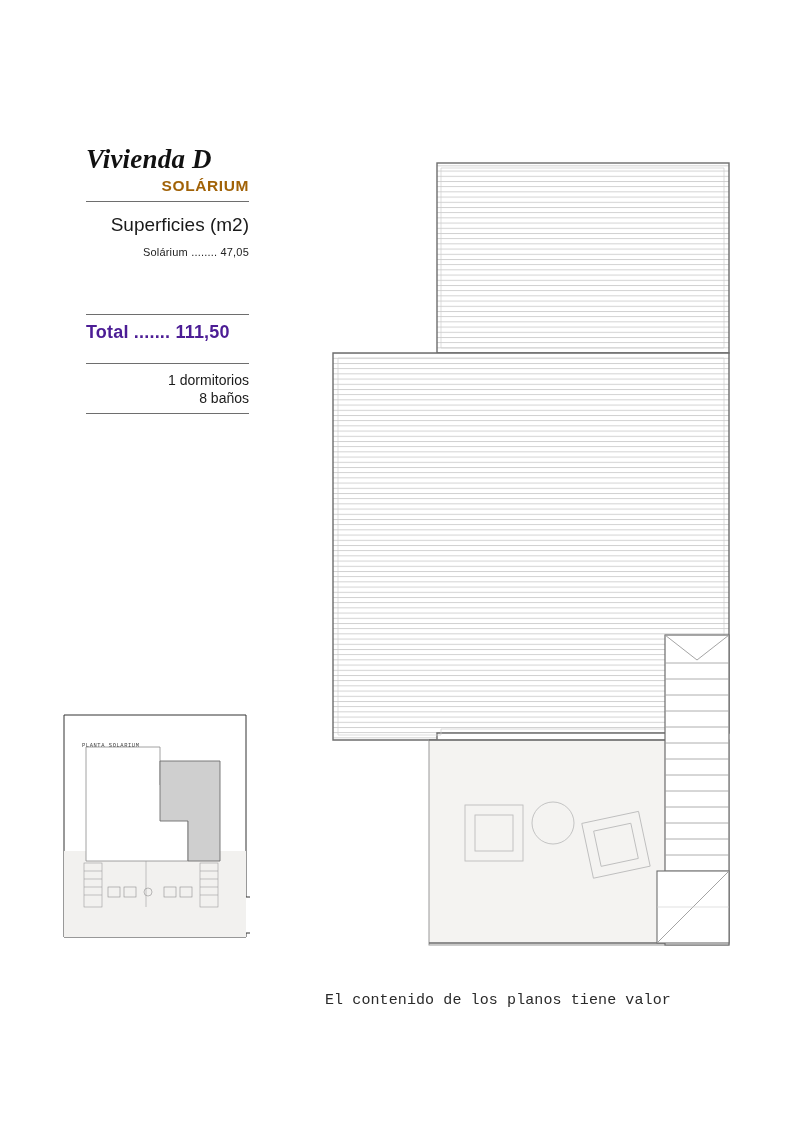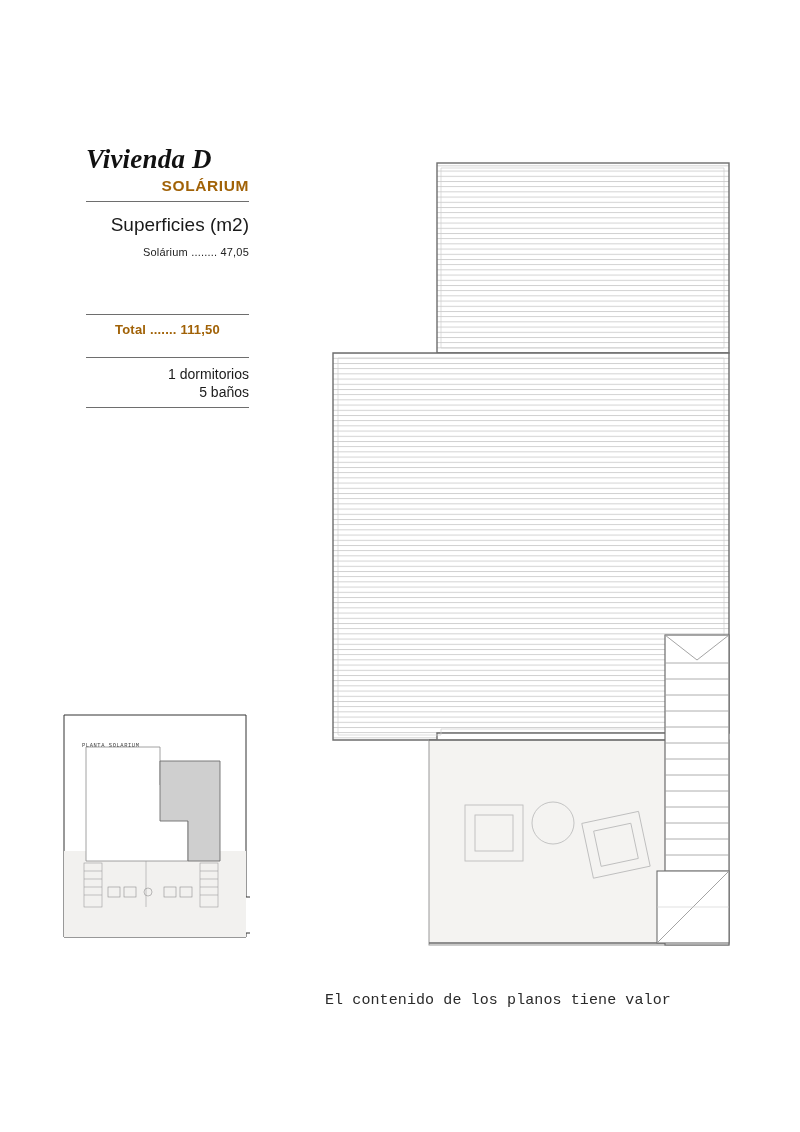--- a/index.html
+++ b/index.html
@@ -65,25 +65,25 @@
     text-align: right;
     margin-top: 10px;
     color: #222;
     letter-spacing: 0.2px;
   }
 
   #total-block {
     margin-top: 56px;
   }
   #total-row {
-    font-size: 13px;
+    font-size: 18px;
     font-weight: 700;
-    text-align: center;
+    text-align: left;
     margin-top: 7px;
-    color: #a16207;
+    color: #4c1d95;
     letter-spacing: 0.2px;
   }
 
   #rooms-block { margin-top: 20px; }
   .room-row {
     font-size: 14px;
     text-align: right;
     margin-top: 2px;
     color: #1a1a1a;
   }
@@ -147,21 +147,21 @@
   <div class="area-row">Solárium ........ 47,05</div>
 
   <div id="total-block">
     <hr class="hr">
     <div id="total-row">Total ....... 111,50</div>
   </div>
 
   <div id="rooms-block">
     <hr class="hr">
     <div class="room-row">1 dormitorios</div>
-    <div class="room-row">5 baños</div>
+    <div class="room-row">8 baños</div>
     <hr class="hr" id="rooms-rule-bottom">
   </div>
 </div>
 
 <div id="key-plan">
   <svg width="190" height="230" viewBox="0 0 190 230">
 
     <path d="M4 4 H186 V186 H190 L214 212 L190 222 H186 V226 H4 Z" fill="#ffffff" stroke="#333333" stroke-width="1"></path>
 
     <rect x="4" y="140" width="182" height="86" fill="#f2f1ef" stroke="none"></rect>

